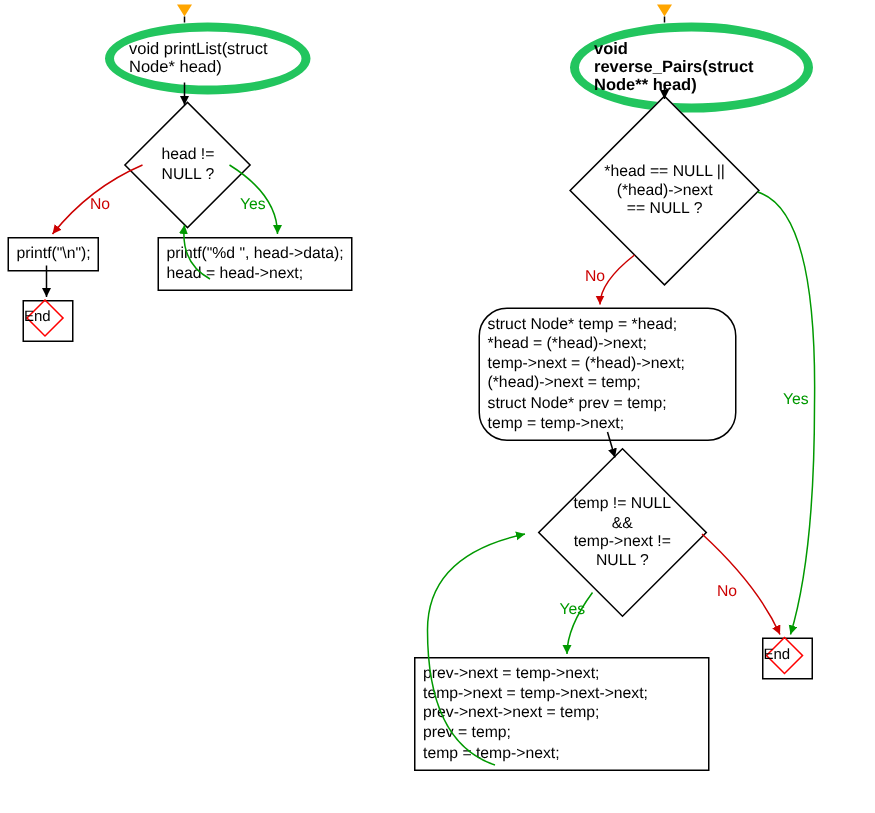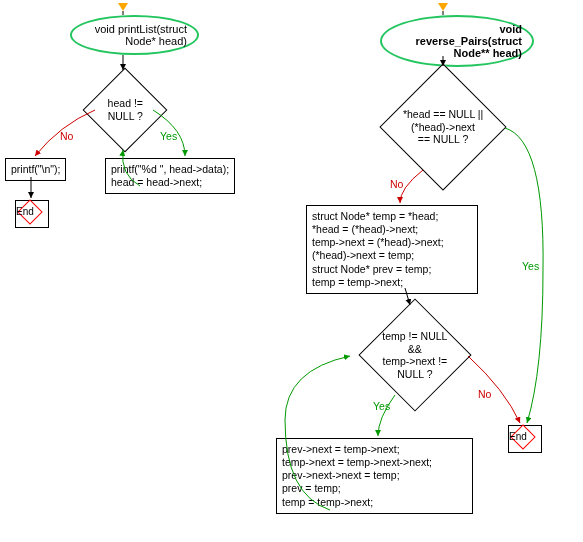--- a/index.html
+++ b/index.html
@@ -14,24 +14,24 @@
   }
   .arrow-start {
     width: 0;
     height: 0;
     border-left: 5px solid transparent;
     border-right: 5px solid transparent;
     border-top: 8px solid orange;
     margin: 0 auto;
   }
   .terminal {
-    border: 2px solid #22c55e;
+    border: 6px solid #22c55e;
     border-radius: 50%;
     padding: 6px 10px;
-    text-align: right;
+    text-align: left;
     background: #fff;
     display: inline-block;
   }
   .decision {
     border: 1px solid #000;
     background: #fff;
     display: flex;
     align-items: center;
     justify-content: center;
     text-align: center;
@@ -107,21 +107,21 @@
     <div class="arrow-start"></div>
   </div>
 <div class="abs terminal" style="left:380px; top:15px; width:130px;font-weight:bold;">
   <span>void reverse_Pairs(struct<br>Node** head)</span>
 </div>
 <div class="abs decision" style="left:398px; top:82px; width:88px; height:88px;">
   <div class="decision-inner" style="width:160px;">*head == NULL || (*head)-&gt;next<br>== NULL ?</div>
 </div>
 <span class="abs edge-label red" style="left:390px; top:178px;">No</span>
 <span class="abs edge-label green" style="left:522px; top:260px;">Yes</span>
-<div class="abs process" style="left:306px; top:205px; width:160px;">
+<div class="abs process" style="left:319px; top:205px; width:160px;border-radius:19px;">
   <span>struct Node* temp = *head;<br>*head = (*head)-&gt;next;<br>temp-&gt;next = (*head)-&gt;next;<br>(*head)-&gt;next = temp;<br>struct Node* prev = temp;<br>temp = temp-&gt;next;</span>
 </div>
 <div class="abs decision" style="left:375px; top:315px; width:78px; height:78px;">
   <div class="decision-inner" style="width:130px;">temp != NULL &amp;&amp;<br>temp-&gt;next != NULL ?</div>
 </div>
 <span class="abs edge-label green" style="left:373px; top:400px;">Yes</span>
 <span class="abs edge-label red" style="left:478px; top:388px;">No</span>
 <div class="abs process" style="left:276px; top:438px; width:185px;">
   <span>prev-&gt;next = temp-&gt;next;<br>temp-&gt;next = temp-&gt;next-&gt;next;<br>prev-&gt;next-&gt;next = temp;<br>prev = temp;<br>temp = temp-&gt;next;</span>
 </div>

